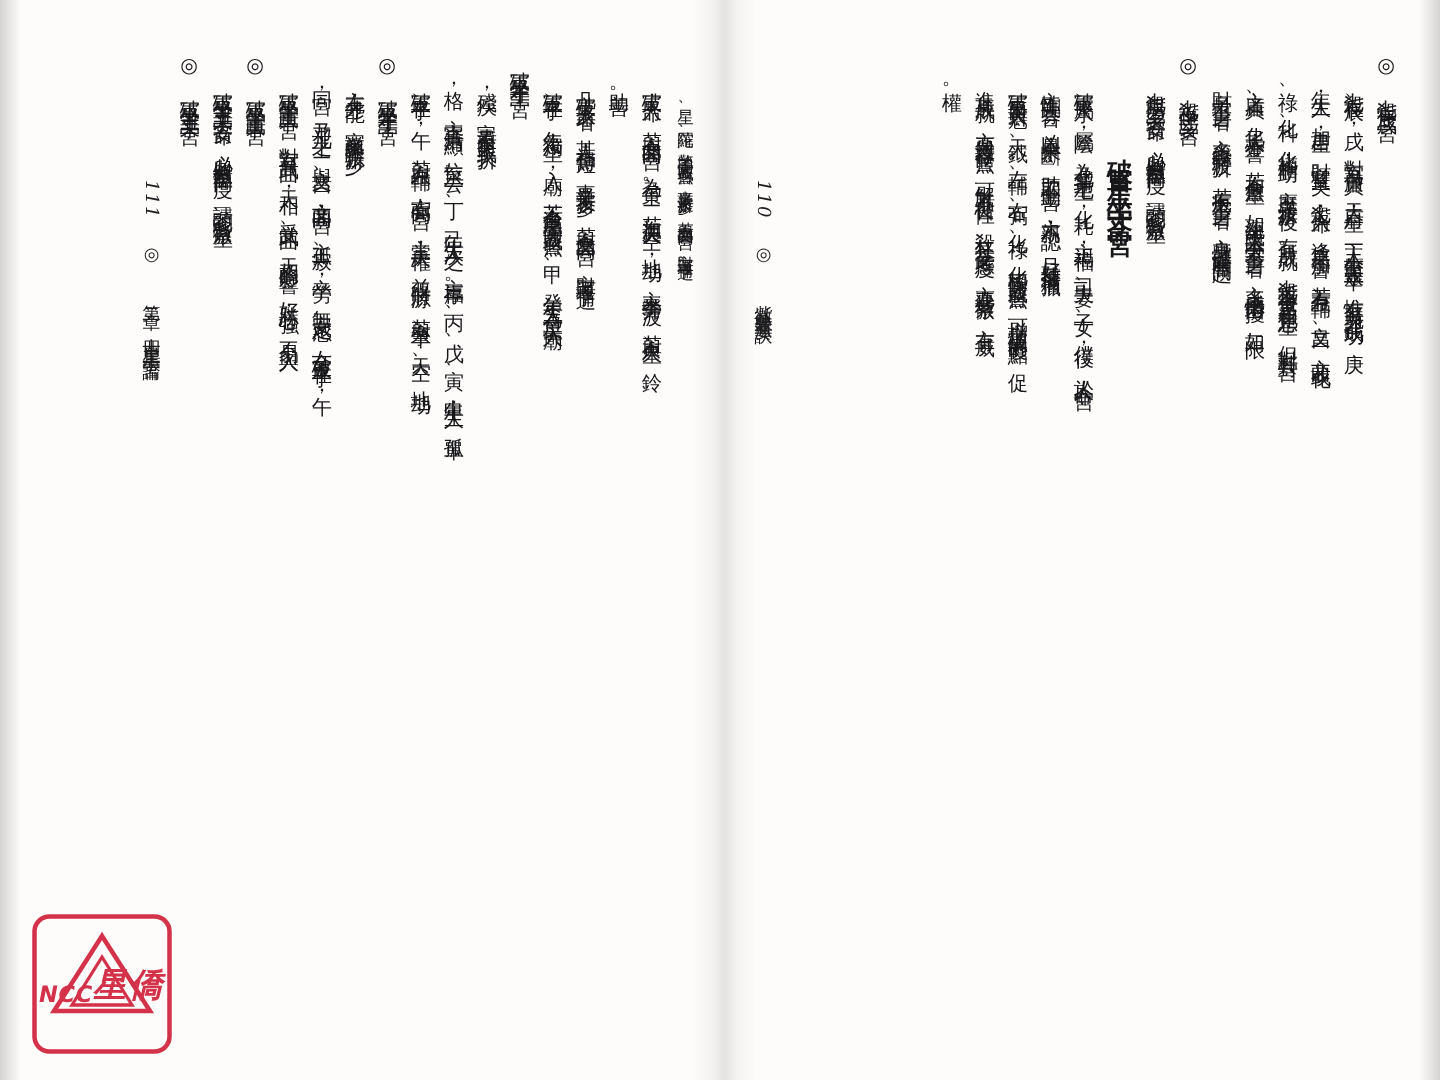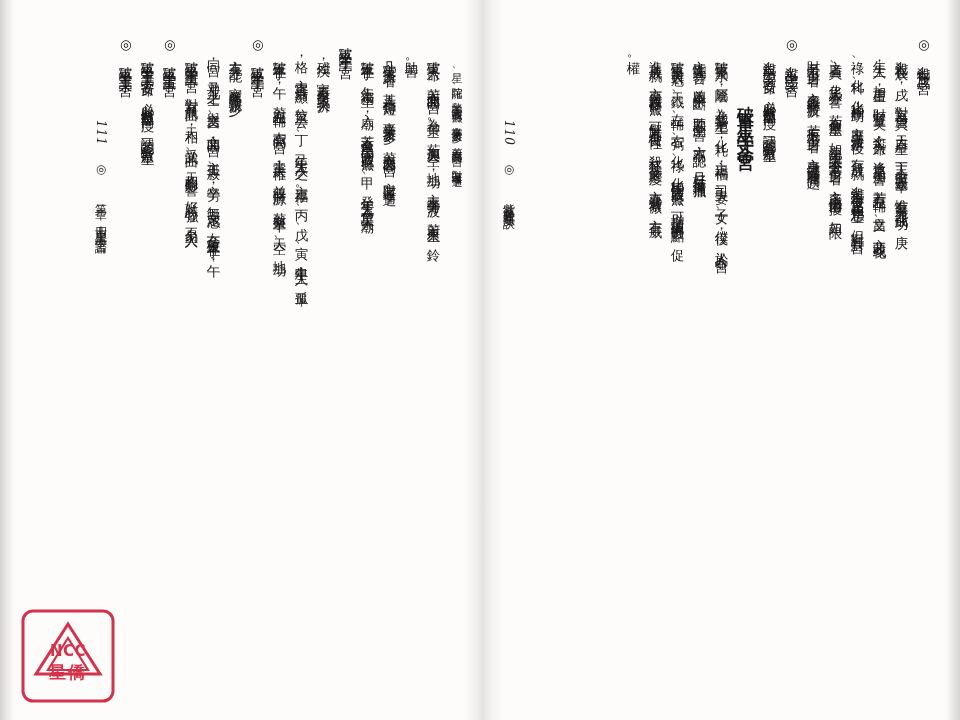--- a/index.html
+++ b/index.html
@@ -125,36 +125,37 @@
     position: absolute;
     left: 20px;
     bottom: 16px;
     width: 96px;
     height: 96px;
   }
   .stamp svg { display: block; }
   .stamp-text {
     position: absolute;
     left: 0; top: 0; width: 96px; height: 96px;
-    display: flex; flex-direction: column;
+    display: flex; flex-direction: row;
     align-items: center; justify-content: center;
     pointer-events: none;
+    font-style: italic;
   }
   .stamp-en {
     font-family: "DejaVu Sans", sans-serif;
     font-weight: bold;
     font-size: 15px;
     color: #d4314a;
     letter-spacing: 0.5px;
     margin-top: 14px;
   }
   .stamp-cn {
     font-family: "DejaVu Serif", serif;
     font-weight: bold;
-    font-size: 17px;
+    font-size: 22px;
     color: #d4314a;
     letter-spacing: 2px;
     margin-top: 1px;
   }
 </style>
 </head>
 <body>
 
 <div id="page">
   <div class="book">

